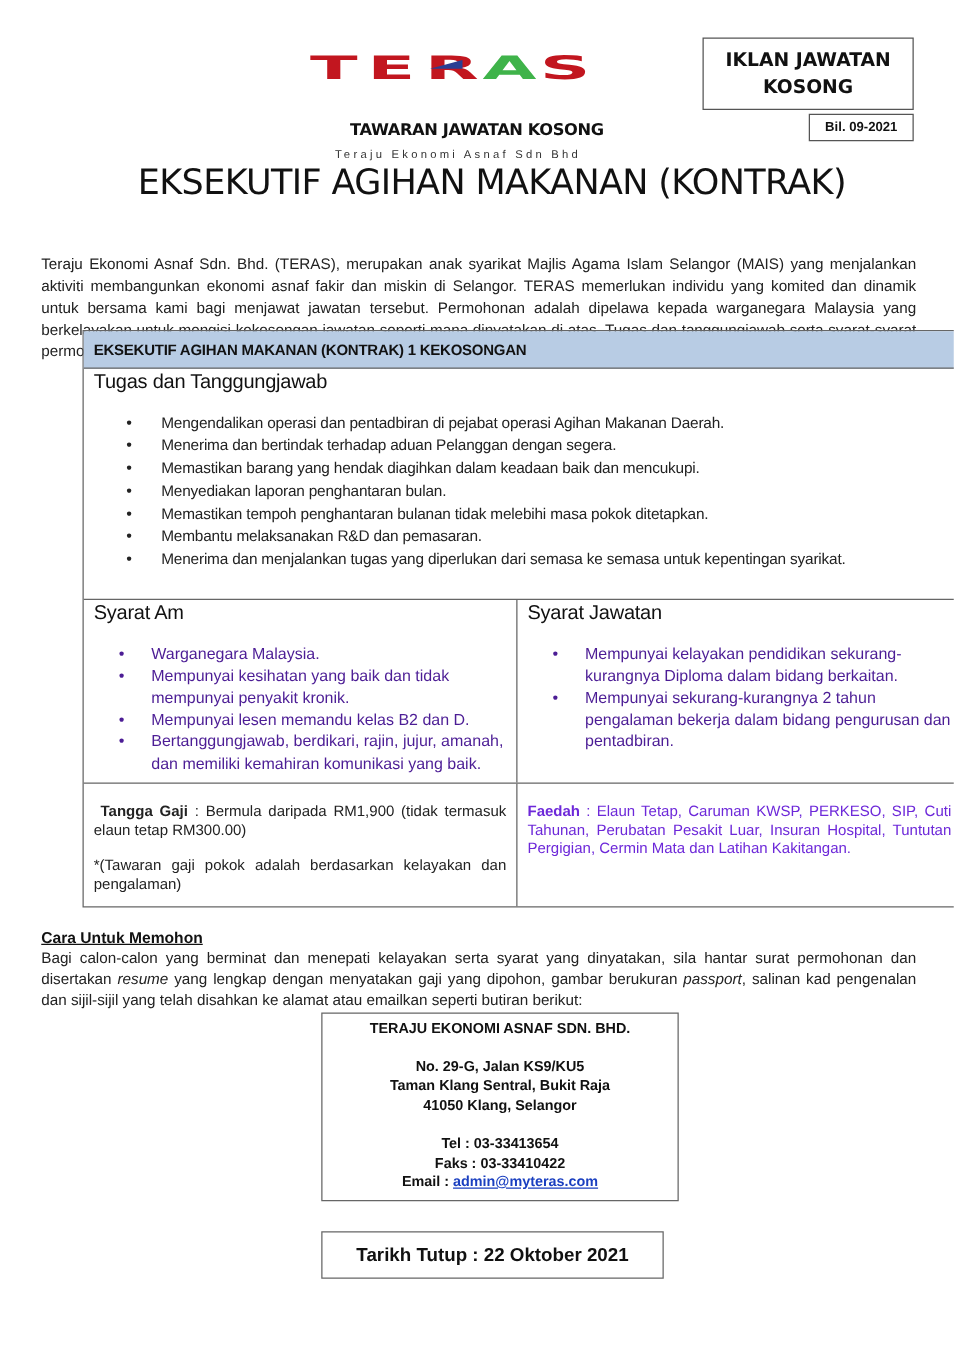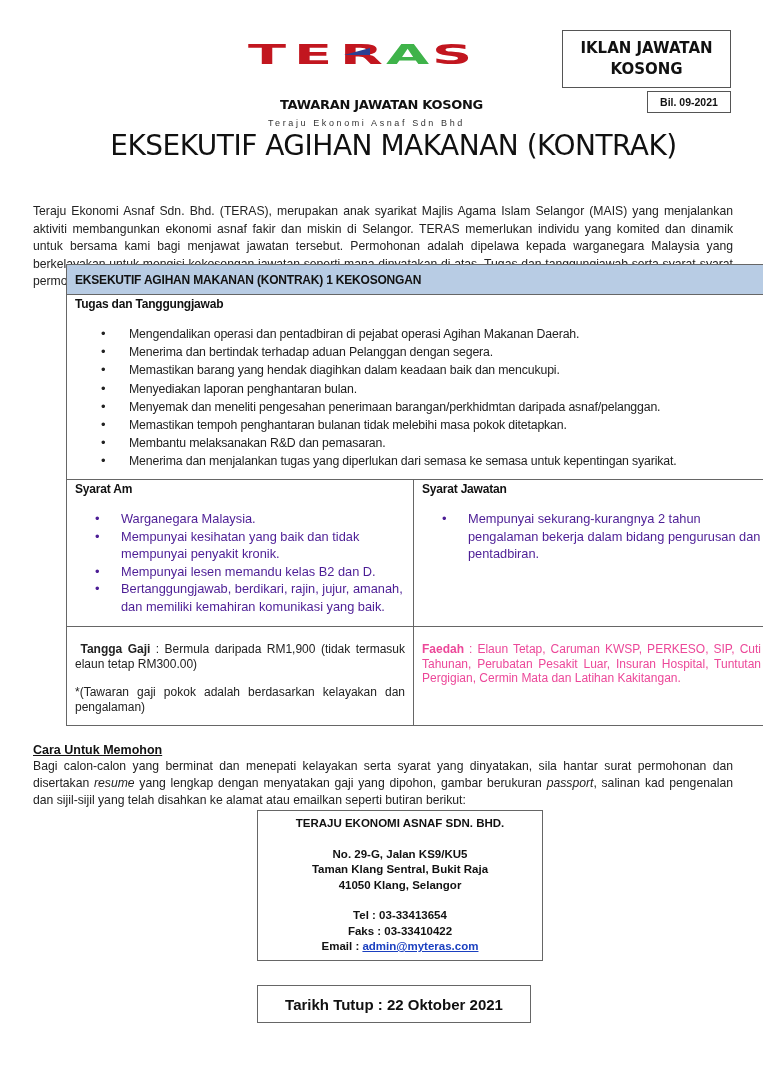--- a/index.html
+++ b/index.html
@@ -18,38 +18,38 @@
   .bil-box { position: absolute; left: 647px; top: 91px; width: 84px; height: 22px; border: 1.5px solid #555; font-weight: bold; font-size: 10.5px; display: flex; align-items: center; justify-content: center; }
 
   .tawaran { position: absolute; left: 0; width: 763px; top: 97px; text-align: center; font-family: "DejaVu Sans", sans-serif; font-weight: bold; font-size: 13px; letter-spacing: -0.3px; }
   .main-title { position: absolute; left: 12px; width: 763px; top: 129px; text-align: center; font-family: "DejaVu Sans", sans-serif; font-size: 28px; letter-spacing: -0.5px; font-weight: normal; color: #111; }
 
   .intro { position: absolute; left: 33px; top: 203px; width: 700px; font-size: 12.2px; line-height: 17.5px; text-align: justify; color: #222; }
 
   .job-table { position: absolute; left: 66px; top: 264px; width: 704px; border: 1.5px solid #666; }
   .jt-head { background: #b8cce4; border-bottom: 1.5px solid #666; height: 30px; padding: 8px 8px; font-weight: bold; font-size: 12px; letter-spacing: -0.2px; }
   .jt-tugas { border-bottom: 1.5px solid #666; padding: 2px 8px 6px 8px; height: 185px; }
-  .sec-title { font-weight: bold; font-size: 12px; letter-spacing: -0.2px; }
+  .sec-title { font-weight: normal; font-size: 16px; letter-spacing: -0.2px; }
   ul.tlist { list-style: none; margin-top: 14px; margin-left: 26px; }
   ul.tlist li { position: relative; padding-left: 28px; font-size: 12.3px; line-height: 18.2px; color: #222; letter-spacing: -0.15px; }
   ul.tlist li::before { content: "•"; position: absolute; left: 0; top: 0; font-size: 13px; }
   .jt-row { display: flex; border-bottom: 1.5px solid #666; }
   .jt-row:last-child { border-bottom: none; }
   .jt-cell { padding: 2px 8px 6px 8px; }
   .jt-cell.left { width: 347px; border-right: 1.5px solid #666; }
   .jt-cell.right { flex: 1; }
   .row-syarat { height: 147px; }
   .row-gaji { height: 98px; }
   ul.slist { list-style: none; margin-top: 14px; margin-left: 20px; }
   ul.slist li { position: relative; padding-left: 26px; font-size: 12.8px; line-height: 17.5px; color: #4c1d95; }
   ul.slist li::before { content: "•"; position: absolute; left: 0; top: 0; font-size: 13px; }
   .gaji-text { margin-top: 13px; font-size: 12px; line-height: 14.5px; text-align: justify; color: #222; }
   .gaji-note { margin-top: 14px; font-size: 12px; line-height: 14.5px; text-align: justify; color: #222; }
   .b { font-weight: bold; }
-  .faedah-text { margin-top: 13px; font-size: 12px; line-height: 14.5px; text-align: justify; color: #ec4899; }
+  .faedah-text { margin-top: 13px; font-size: 12px; line-height: 14.5px; text-align: justify; color: #6d28d9; }
 
   .cara-title { position: absolute; left: 33px; top: 743px; font-weight: bold; font-size: 12.5px; text-decoration: underline; }
   .cara-text { position: absolute; left: 33px; top: 758px; width: 700px; font-size: 12.2px; line-height: 17px; text-align: justify; color: #222; }
   .cara-text i { font-style: italic; }
 
   .address-box { position: absolute; left: 257px; top: 810px; width: 286px; height: 151px; border: 1.5px solid #666; text-align: center; font-weight: bold; font-size: 11.5px; line-height: 15.5px; padding-top: 5px; }
   .addr-gap { height: 15px; }
   .email-link { color: #1a3fc0; text-decoration: underline; }
 
   .tutup-box { position: absolute; left: 257px; top: 985px; width: 274px; height: 38px; border: 1.5px solid #666; display: flex; align-items: center; justify-content: center; font-weight: bold; font-size: 15px; }
@@ -83,40 +83,40 @@
 <div class="job-table">
   <div class="jt-head">EKSEKUTIF AGIHAN MAKANAN (KONTRAK) 1 KEKOSONGAN</div>
 
   <div class="jt-tugas">
     <div class="sec-title">Tugas dan Tanggungjawab</div>
     <ul class="tlist">
       <li>Mengendalikan operasi dan pentadbiran di pejabat operasi Agihan Makanan Daerah.</li>
       <li>Menerima dan bertindak terhadap aduan Pelanggan dengan segera.</li>
       <li>Memastikan barang yang hendak diagihkan dalam keadaan baik dan mencukupi.</li>
       <li>Menyediakan laporan penghantaran bulan.</li>
-      <li>Menyemak dan meneliti pengesahan penerimaan barangan/perkhidmtan daripada asnaf/pelanggan.</li>
       <li>Memastikan tempoh penghantaran bulanan tidak melebihi masa pokok ditetapkan.</li>
       <li>Membantu melaksanakan R&amp;D dan pemasaran.</li>
       <li>Menerima dan menjalankan tugas yang diperlukan dari semasa ke semasa untuk kepentingan syarikat.</li>
     </ul>
   </div>
 
   <div class="jt-row row-syarat">
     <div class="jt-cell left">
       <div class="sec-title">Syarat Am</div>
       <ul class="slist">
         <li>Warganegara Malaysia.</li>
         <li>Mempunyai kesihatan yang baik dan tidak mempunyai penyakit kronik.</li>
         <li>Mempunyai lesen memandu kelas B2 dan D.</li>
         <li>Bertanggungjawab, berdikari, rajin, jujur, amanah, dan memiliki kemahiran komunikasi yang baik.</li>
       </ul>
     </div>
     <div class="jt-cell right">
       <div class="sec-title">Syarat Jawatan</div>
       <ul class="slist">
+        <li>Mempunyai kelayakan pendidikan sekurang-kurangnya Diploma dalam bidang berkaitan.</li>
         <li>Mempunyai sekurang-kurangnya 2 tahun pengalaman bekerja dalam bidang pengurusan dan pentadbiran.</li>
       </ul>
     </div>
   </div>
 
   <div class="jt-row row-gaji">
     <div class="jt-cell left">
       <p class="gaji-text">&nbsp;<span class="b">Tangga Gaji</span><span> : Bermula daripada RM1,900 (tidak termasuk elaun tetap RM300.00)</span></p>
       <p class="gaji-note">*(Tawaran gaji pokok adalah berdasarkan kelayakan dan pengalaman)</p>
     </div>

